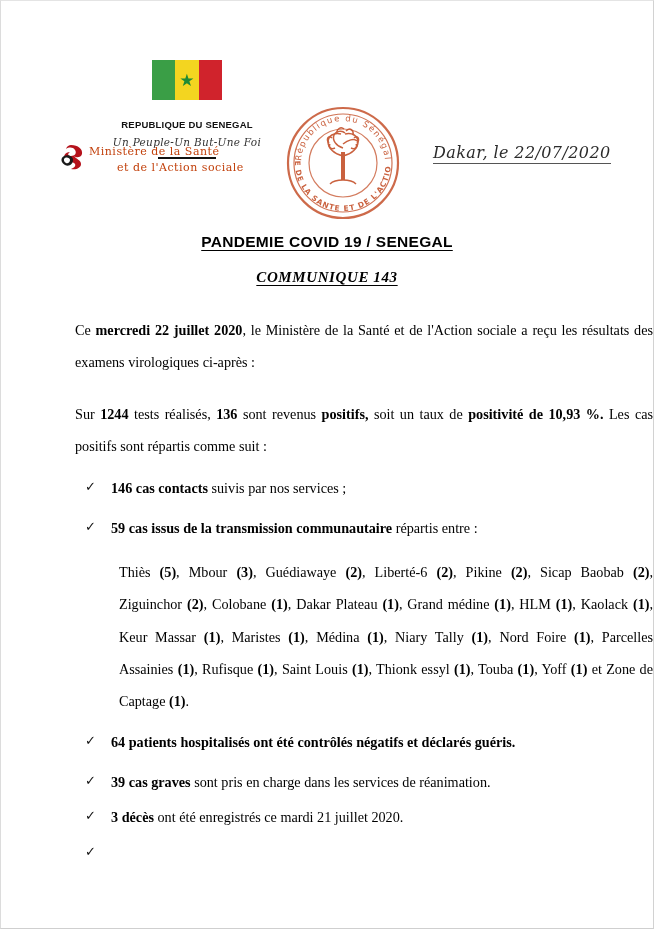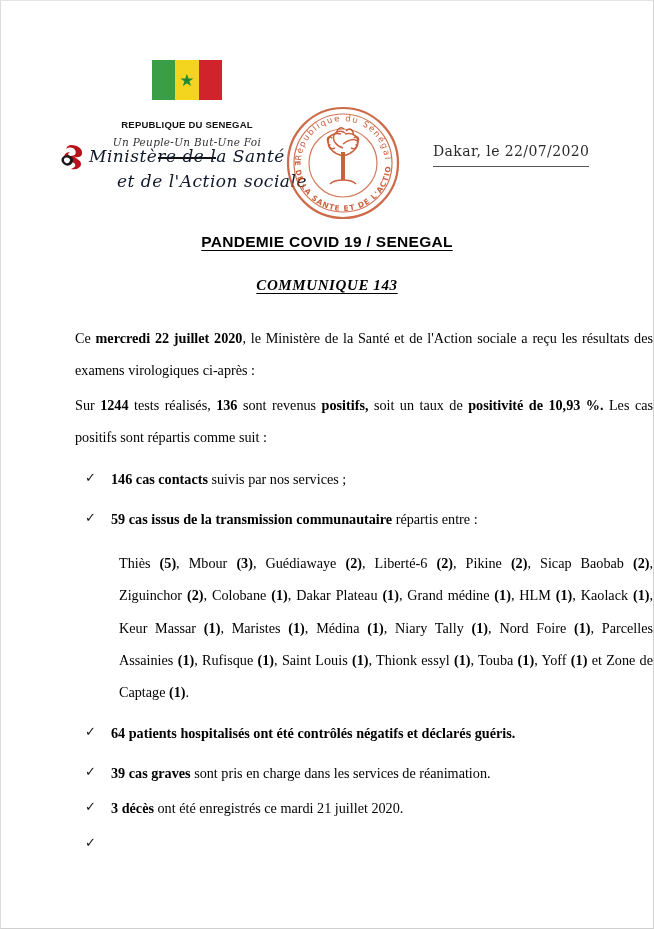--- a/index.html
+++ b/index.html
@@ -94,48 +94,48 @@
   }
 
   .ministry-block {
     position: absolute;
     left: 88px;
     top: 143px;
     width: 260px;
   }
   .ministry-line {
     font-family: "DejaVu Serif", serif;
-    font-style: italic;
-    font-size: 17px;
-    color: #0f172a;
+    font-size: 11px;
+    color: #c2410c;
     letter-spacing: 0.5px;
     line-height: 1.45;
   }
   .ministry-line.second {
     margin-left: 28px;
   }
 
   .stamp {
     position: absolute;
     left: 283px;
     top: 103px;
     width: 118px;
     height: 118px;
   }
 
   .date-line {
     position: absolute;
     left: 432px;
     top: 142px;
     font-family: "DejaVu Serif", serif;
-    font-size: 14px;
+    font-style: italic;
+    font-size: 16px;
     color: #2b2b2b;
     letter-spacing: 0.4px;
     border-bottom: 1px solid #555;
-    padding-bottom: 7px;
+    padding-bottom: 1px;
   }
 
   
   .title-main {
     text-align: center;
     font-family: "Liberation Sans", sans-serif;
     font-weight: bold;
     font-size: 15.5px;
     letter-spacing: 0.3px;
     text-decoration: underline;
@@ -144,37 +144,37 @@
   }
   .title-sub {
     text-align: center;
     font-family: "Liberation Serif", serif;
     font-weight: bold;
     font-style: italic;
     font-size: 15px;
     letter-spacing: 0.6px;
     text-decoration: underline;
     text-underline-offset: 3px;
-    margin-top: 26px;
+    margin-top: 18px;
   }
 
   
   .body-area {
     margin: 0 auto;
     padding-left: 74px;
     padding-top: 28px;
     font-size: 14.2px;
     line-height: 2.28;
     text-align: justify;
   }
   .para {
     margin: 0;
     text-align: justify;
   }
-  .para + .para { margin-top: 2px; }
+  .para + .para { margin-top: 19px; }
   b, .b { font-weight: bold; }
 
   .bullets {
     margin: 10px 0 0 0;
     padding: 0;
     list-style: none;
   }
   .bullet {
     position: relative;
     padding-left: 36px;

